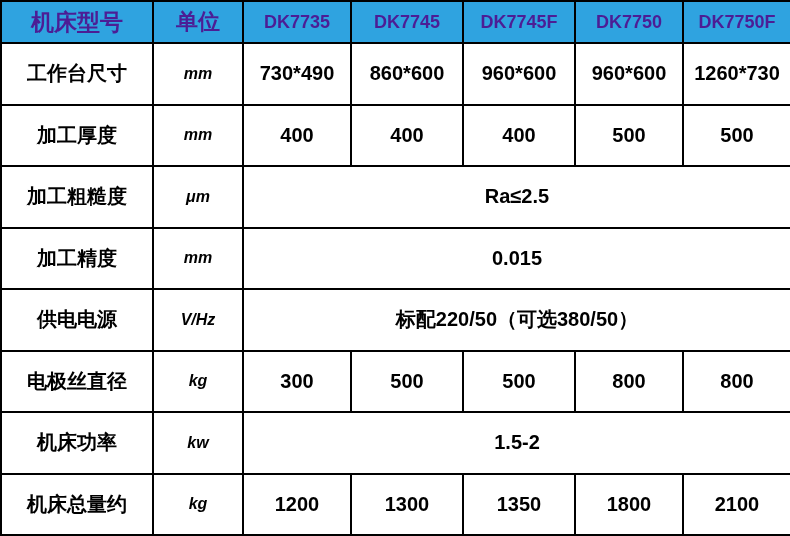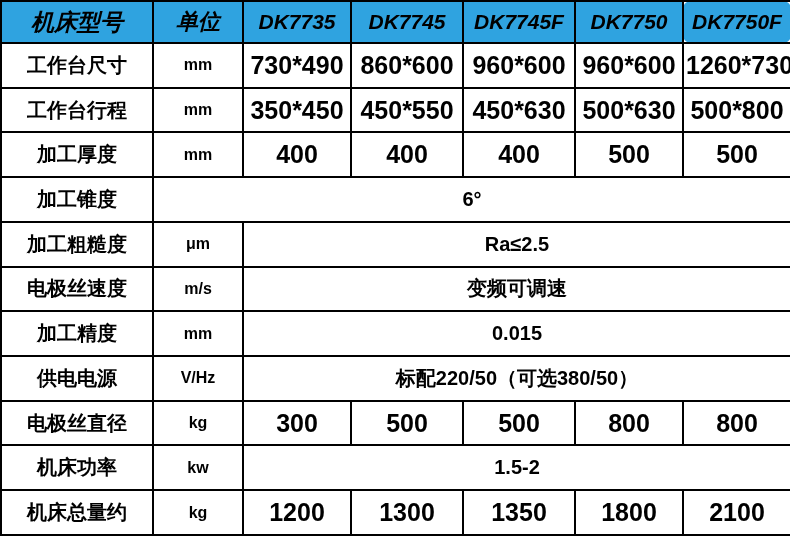--- a/index.html
+++ b/index.html
@@ -32,49 +32,49 @@
     padding: 0 2px;
     font-weight: bold;
     color: #000000;
     background: #ffffff;
     overflow: hidden;
     white-space: nowrap;
   }
   
   tr.header-row th {
     background: #2fa3e0;
-    color: #000000;
+    color: #4c1d95;
     font-size: 22px;
     height: 40px;
-    font-style: italic;
   }
   tr.header-row th.h-name {
     font-size: 23px;
   }
   tr.header-row th.h-unit {
     font-size: 22px;
   }
   tr.header-row th.h-model {
-    font-size: 21px;
+    font-size: 18px;
   }
   
   tbody td {
     font-size: 19px;
     height: 37px;
   }
   td.label-cell {
     font-size: 20px;
     margin-left: 45px;
   }
   td.unit-cell {
     font-size: 16px;
     font-weight: bold;
+    font-style: italic;
   }
   td.val {
-    font-size: 25px;
+    font-size: 20px;
     margin-left: 12px;
   }
   td.span-cell {
     font-size: 20px;
   }
   col.c-name { width: 152px; }
   col.c-unit { width: 90px; }
   col.c-m1 { width: 108px; }
   col.c-m2 { width: 112px; }
   col.c-m3 { width: 112px; }
@@ -96,73 +96,55 @@
       <col class="c-m5">
     </colgroup>
     <thead>
       <tr class="header-row">
         <th class="h-name" style="background: rgb(47, 163, 224);">机床型号</th>
         <th class="h-unit" style="background: rgb(47, 163, 224);">单位</th>
         <th class="h-model" style="background: rgb(47, 163, 224);">DK7735</th>
         <th class="h-model" style="background: rgb(47, 163, 224);">DK7745</th>
         <th class="h-model" style="background: rgb(47, 163, 224);">DK7745F</th>
         <th class="h-model" style="background: rgb(47, 163, 224); text-align: center;">DK7750</th>
-        <th class="h-model" style="background: rgb(47, 163, 224); border-radius: 8px;">DK7750F</th>
+        <th class="h-model" style="background: rgb(47, 163, 224);">DK7750F</th>
       </tr>
     </thead>
     <tbody>
 
       <tr>
         <td class="label-cell">工作台尺寸</td>
         <td class="unit-cell">mm</td>
         <td class="val">730*490</td>
         <td class="val">860*600</td>
         <td class="val">960*600</td>
         <td class="val">960*600</td>
         <td class="val">1260*730</td>
       </tr>
 
-      <tr>
-        <td class="label-cell">工作台行程</td>
-        <td class="unit-cell">mm</td>
-        <td class="val">350*450</td>
-        <td class="val">450*550</td>
-        <td class="val">450*630</td>
-        <td class="val">500*630</td>
-        <td class="val">500*800</td>
-      </tr>
 
       <tr>
         <td class="label-cell">加工厚度</td>
         <td class="unit-cell">mm</td>
         <td class="val">400</td>
         <td class="val">400</td>
         <td class="val">400</td>
         <td class="val">500</td>
         <td class="val">500</td>
       </tr>
 
-      <tr>
-        <td class="label-cell">加工锥度</td>
-        <td class="span-cell" colspan="6">6°</td>
-      </tr>
 
 
       <tr>
         <td class="label-cell">加工粗糙度</td>
         <td class="unit-cell">μm</td>
         <td class="span-cell" colspan="5">Ra≤2.5</td>
       </tr>
 
 
-      <tr>
-        <td class="label-cell">电极丝速度</td>
-        <td class="unit-cell">m/s</td>
-        <td class="span-cell" colspan="5">变频可调速</td>
-      </tr>
 
       <tr>
         <td class="label-cell">加工精度</td>
         <td class="unit-cell">mm</td>
         <td class="span-cell" colspan="5">0.015</td>
       </tr>
 
       <tr>
         <td class="label-cell">供电电源</td>
         <td class="unit-cell">V/Hz</td>

